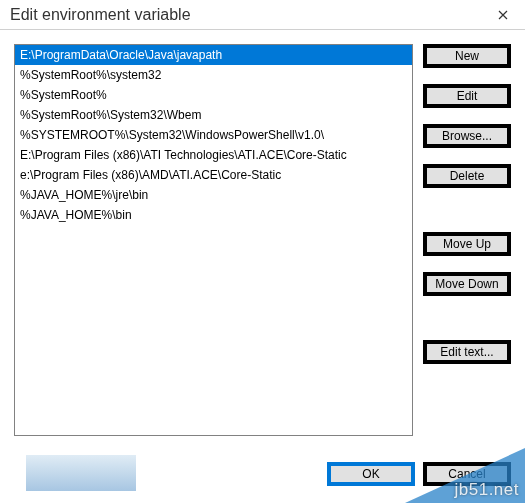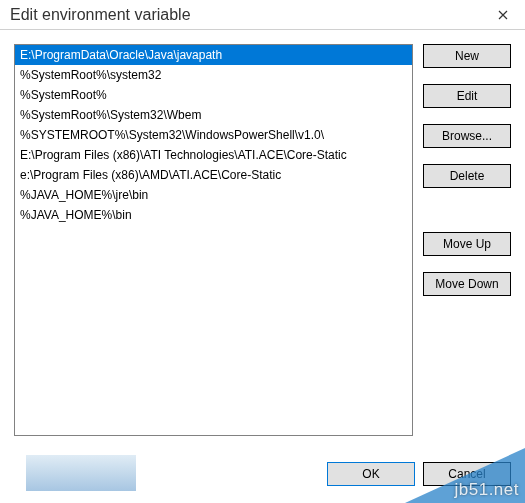--- a/index.html
+++ b/index.html
@@ -67,21 +67,21 @@
     }
     .sidebar {
       width: 88px;
       display: flex;
       flex-direction: column;
       gap: 4px;
     }
     .btn {
       height: 24px;
       background: #e1e1e1;
-      border: 1px solid #000000;
+      border: 4px solid #000000;
       color: #000;
       display: flex;
       align-items: center;
       justify-content: center;
       cursor: default;
     }
     .gap-lg {
       height: 36px;
     }
     .footer {
@@ -157,20 +157,21 @@
     <div class="btn">Edit</div>
     <div style="height:8px"></div>
     <div class="btn">Browse...</div>
     <div style="height:8px"></div>
     <div class="btn">Delete</div>
     <div class="gap-lg"></div>
     <div class="btn">Move Up</div>
     <div style="height:8px"></div>
     <div class="btn">Move Down</div>
     <div class="gap-lg"></div>
+    <div class="btn">Edit text...</div>
   </div>
 </div>
 
 <div class="footer">
   <div class="btn default">OK</div>
   <div class="btn">Cancel</div>
 </div>
 
 <div class="redacted"></div>
 <div class="watermark-tri"></div>

